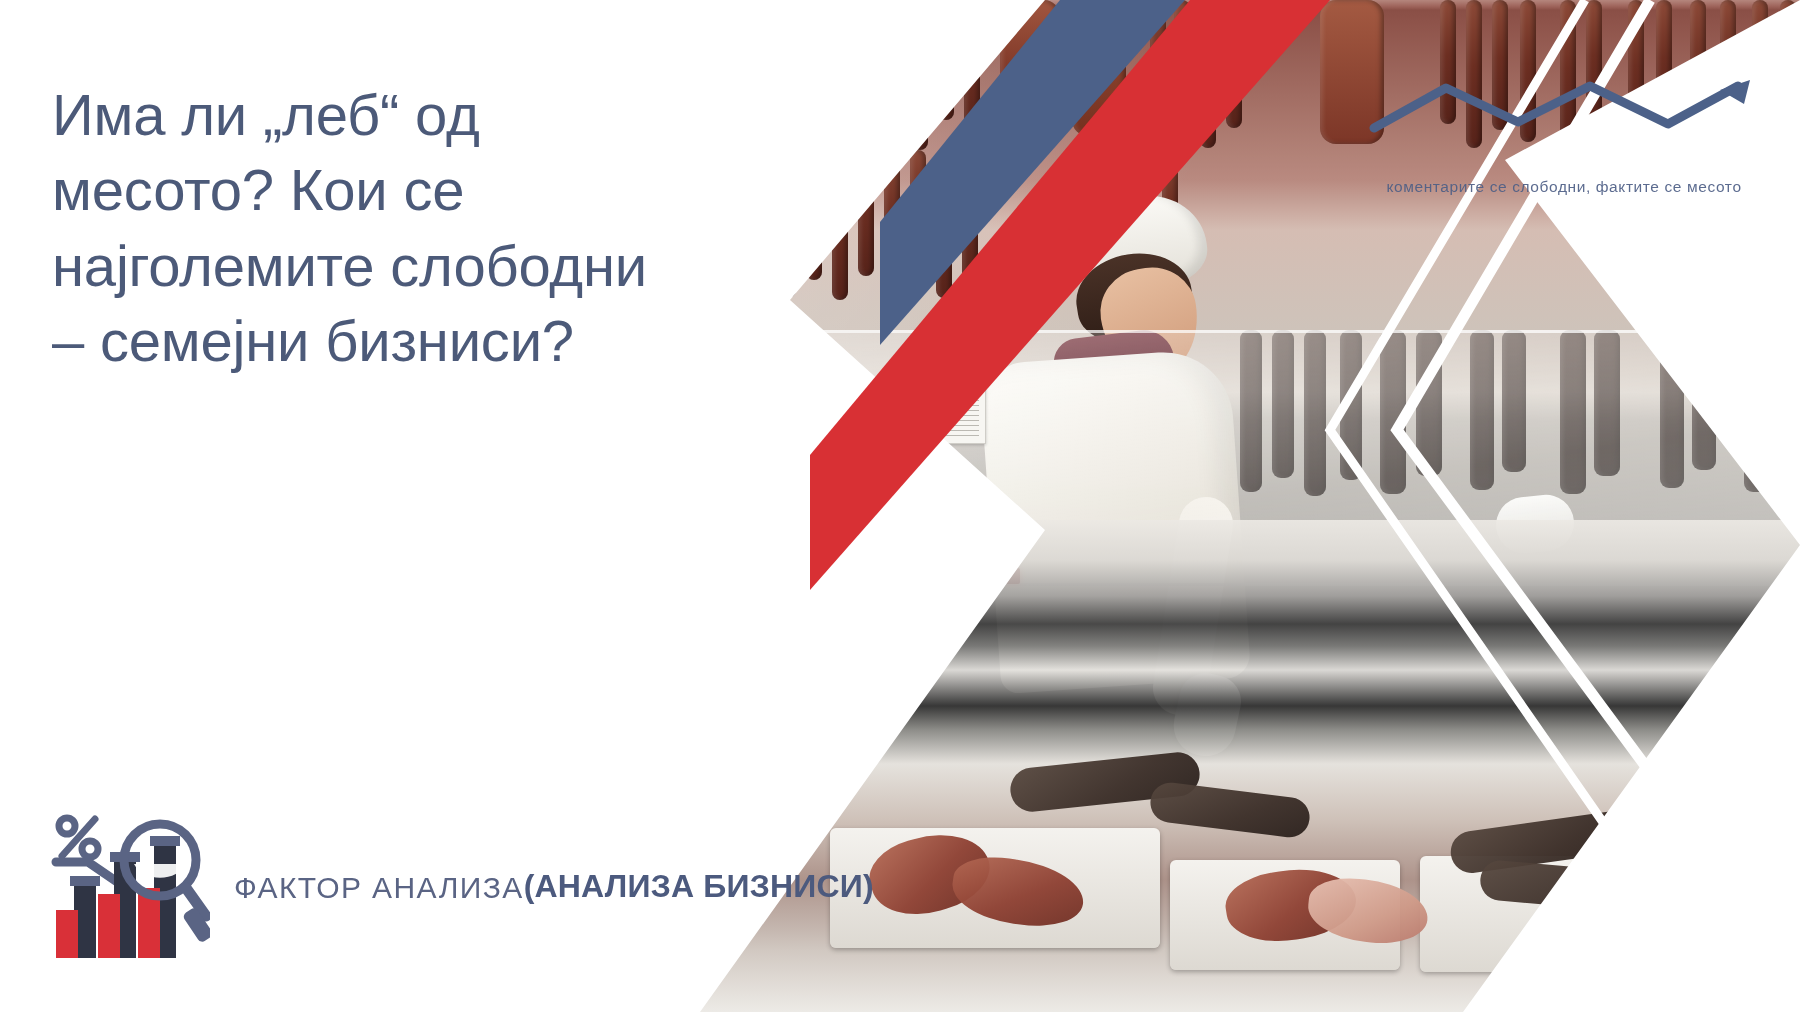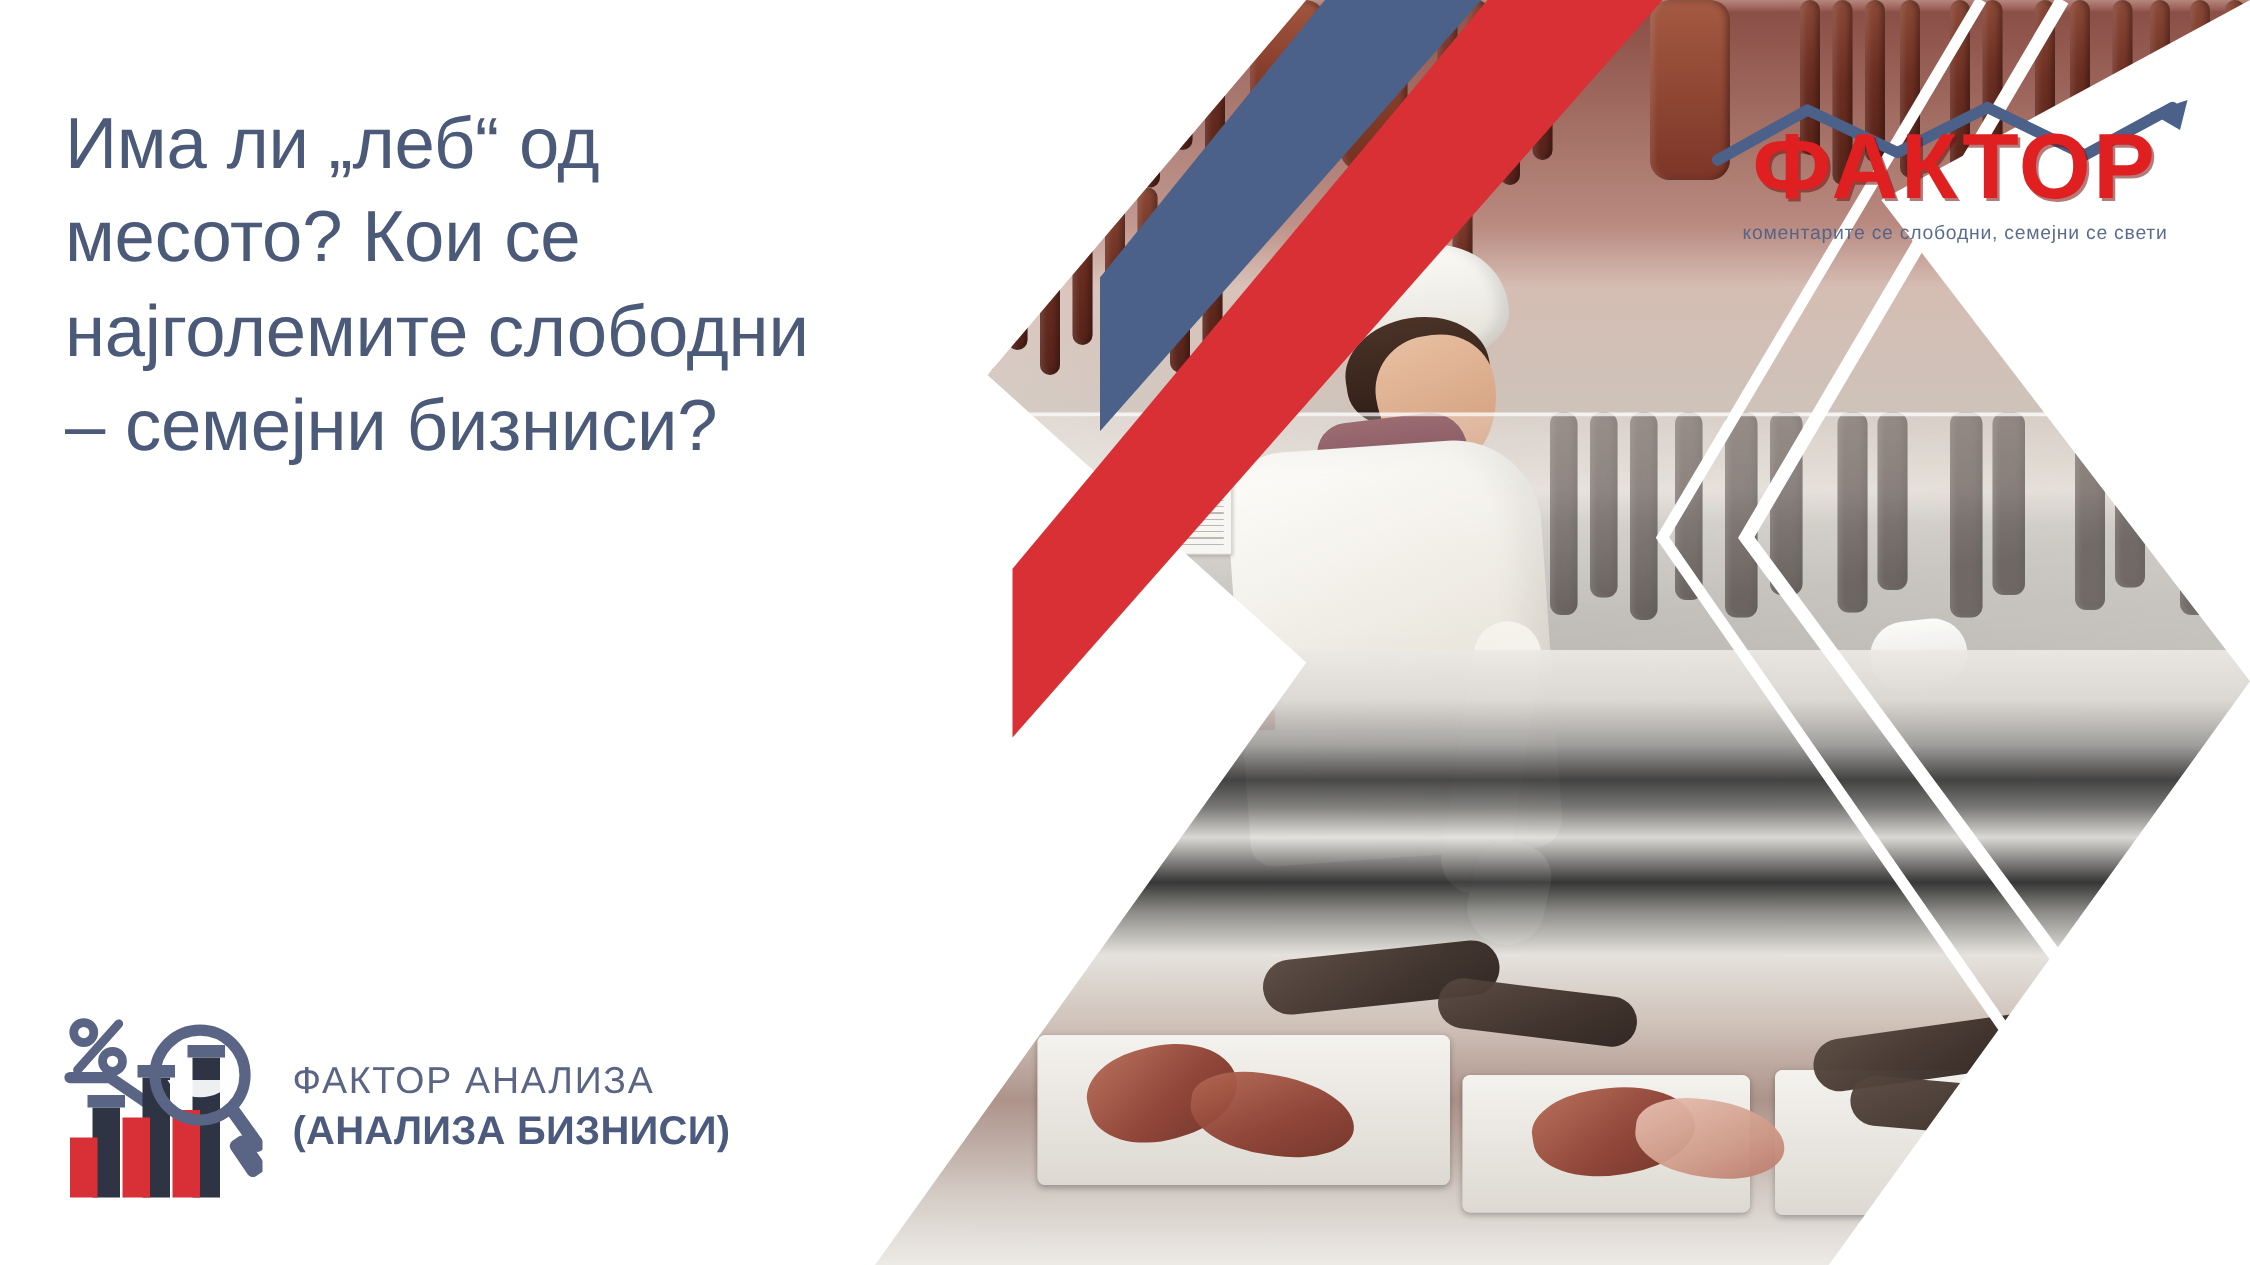--- a/index.html
+++ b/index.html
@@ -202,21 +202,21 @@
   
   .brand {
     position: absolute;
     left: 50px;
     bottom: 52px;
     display: flex;
     align-items: center;
     gap: 24px;
   }
   .brand-icon { width: 160px; height: 148px; flex: 0 0 auto; }
-  .brand-text { display: flex; flex-direction: column; }
+  .brand-text { display: flex; flex-direction: row; align-items: flex-end; }
   .brand-line1 {
     font-size: 30px;
     letter-spacing: 1.4px;
     color: #5a6484;
     font-weight: 400;
     line-height: 1.22;
   }
   .brand-line2, .brand-line3 {
     font-size: 32px;
     font-weight: 700;
@@ -377,22 +377,21 @@
     <polyline points="1585,0 1330,430 1735,1012" fill="none" stroke="#ffffff" stroke-width="9"></polyline>
   </svg>
 
   <h1 class="headline">Има ли „леб“ од месото? Кои се најголемите слободни – семејни бизниси?</h1>
 
   <div class="faktor-logo">
     <svg width="392" height="60" viewBox="0 0 392 60" style="position:absolute;left:0;top:0">
       <polyline points="6,50 78,10 150,44 222,8 300,46 370,8" fill="none" stroke="#4c6189" stroke-width="9" stroke-linejoin="round" stroke-linecap="round"></polyline>
       <polygon points="382,2 352,12 376,26" fill="#4c6189"></polygon>
     </svg>
-    <div class="faktor-word">ФАКТОР</div>
-    <div class="faktor-tag">коментарите се слободни, семејни се свети</div>
+    <div class="faktor-tag">коментарите се слободни, фактите се месото</div>
   </div>
 
   <div class="brand">
 
     <svg class="brand-icon" viewBox="0 0 160 148">
 
       <g fill="none" stroke="#5a6484" stroke-width="7">
         <circle cx="17" cy="14" r="8"></circle>
         <circle cx="40" cy="37" r="8"></circle>
         <line x1="45" y1="7" x2="12" y2="44" stroke-linecap="round"></line>

